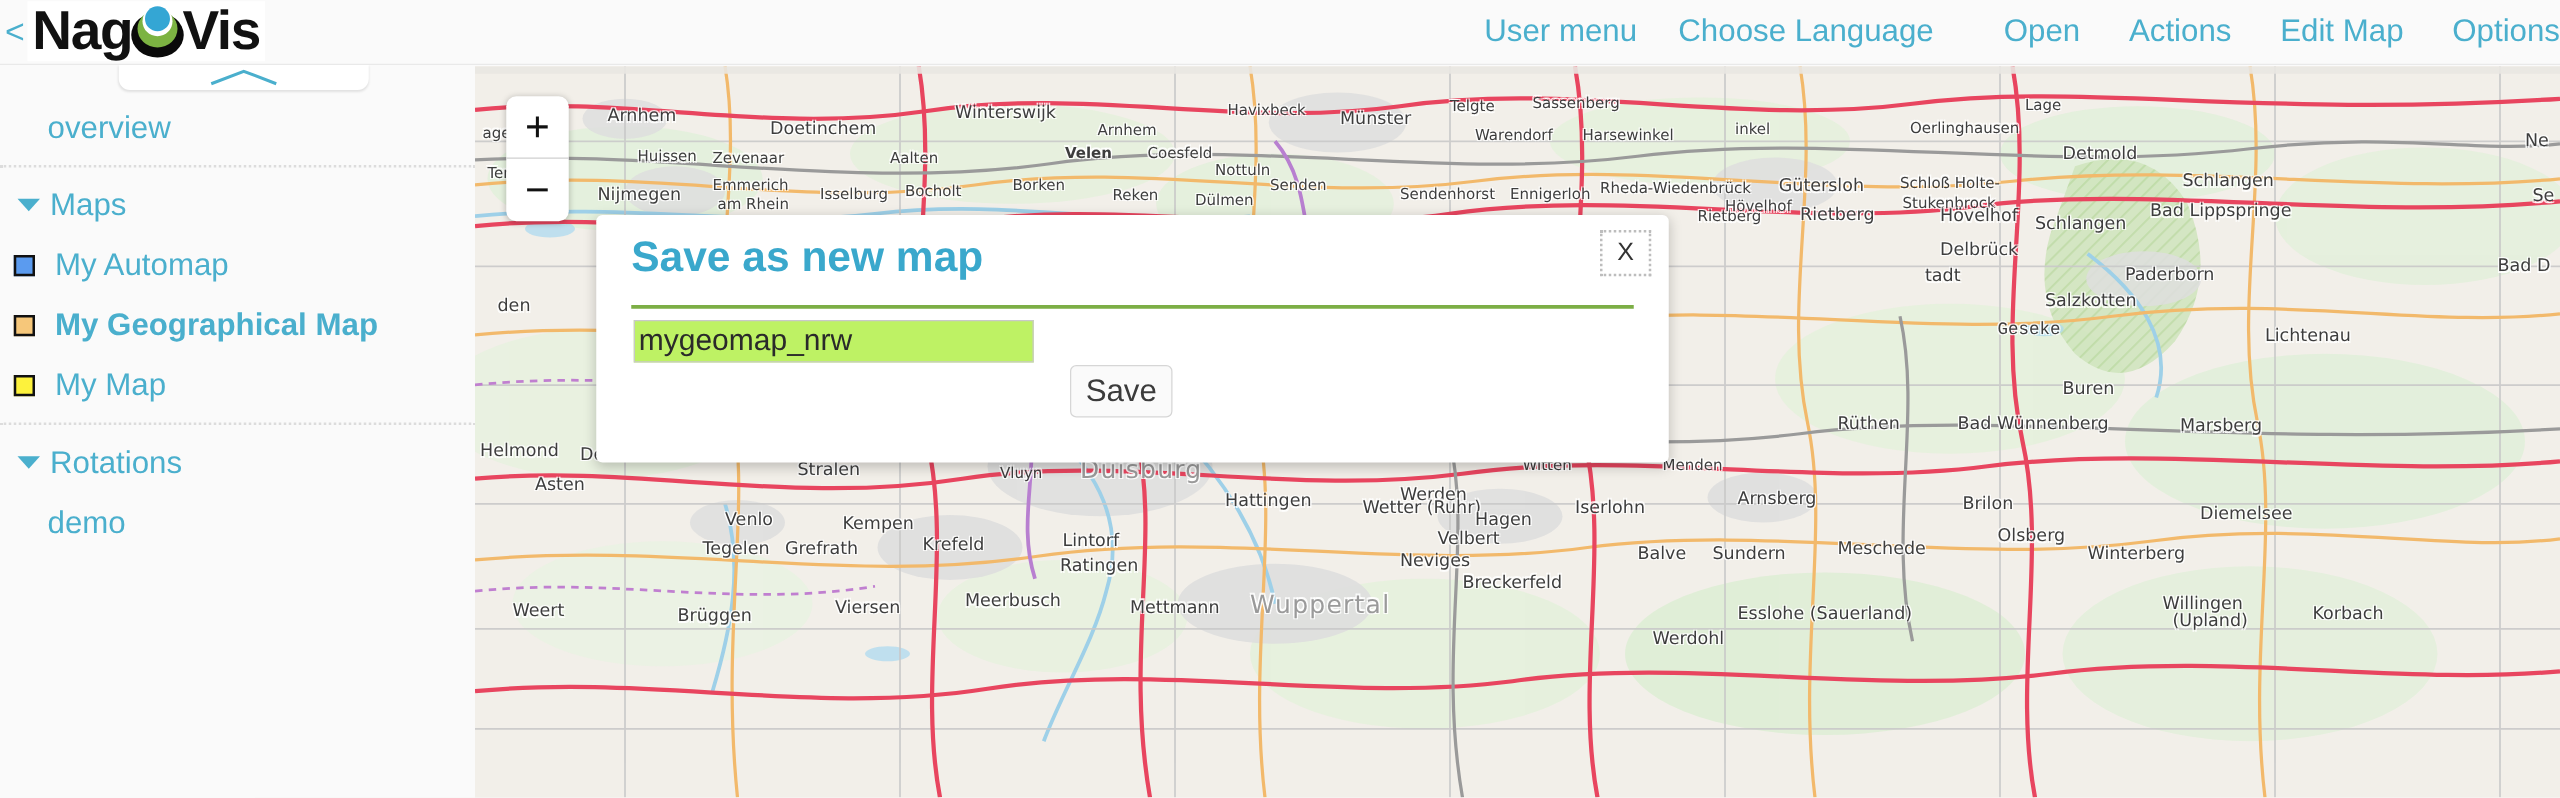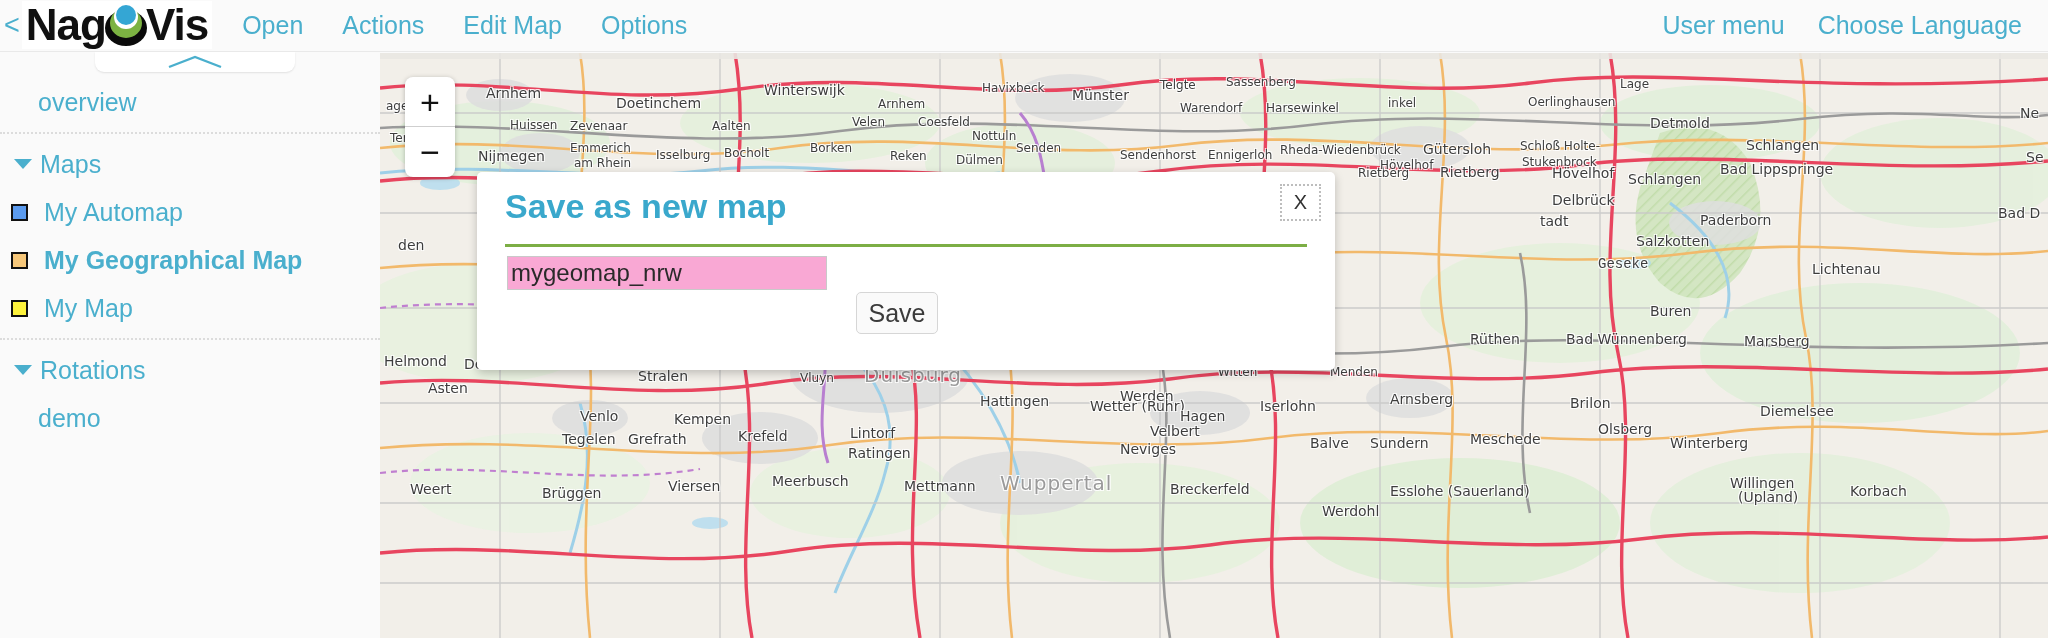--- a/index.html
+++ b/index.html
@@ -260,21 +260,21 @@
     width: 802px;
     height: 3px;
     background: #7cae45;
   }
   #map-name-input {
     position: absolute;
     left: 30px; top: 84px;
     width: 320px;
     height: 34px;
     border: 1px solid #c9c9c9;
-    background: #f9a8d4;
+    background: #bef264;
     font-family: "Liberation Sans", sans-serif;
     font-size: 24px;
     color: #2a2a2a;
     padding: 0 3px;
     outline: none;
   }
   #save-button {
     position: absolute;
     left: 379px; top: 120px;
     width: 82px; height: 42px;
@@ -297,30 +297,30 @@
     <span class="logo-word">Nag</span>
     <span id="logo-mark">
       <span class="ring-black"></span>
       <span class="ring-green"></span>
       <span class="ring-white"></span>
       <span class="dot-blue"></span>
     </span>
     <span class="logo-word">Vis</span>
   </div>
 
+  <div id="nav-right">
+    <a class="nav-link">User menu</a>
+    <a class="nav-link">Choose Language</a>
+  </div>
+
   <div id="nav-left">
     <a class="nav-link">Open</a>
     <a class="nav-link">Actions</a>
     <a class="nav-link">Edit Map</a>
     <a class="nav-link">Options</a>
-  </div>
-
-  <div id="nav-right">
-    <a class="nav-link">User menu</a>
-    <a class="nav-link">Choose Language</a>
   </div>
 </div>
 
 <div id="sidebar">
 
   <div id="sidebar-collapse-handle">
     <svg width="56" height="14" viewBox="0 0 56 14" aria-hidden="true">
       <polyline points="2,12 28,2 54,12" fill="none" stroke="#4aafcd" stroke-width="2.4"></polyline>
     </svg>
   </div>
@@ -508,21 +508,21 @@
       <div class="mlabel sm" style="left: 430px; top: 88px;">Borken</div>
       <div class="mlabel sm" style="left: 510px; top: 96px;">Reken</div>
       <div class="mlabel sm" style="left: 636px; top: 88px;">Senden</div>
       <div class="mlabel sm" style="left: 576px; top: 100px;">Dülmen</div>
       <div class="mlabel sm" style="left: 740px; top: 95px;">Sendenhorst</div>
       <div class="mlabel sm" style="left: 828px; top: 95px;">Ennigerloh</div>
       <div class="mlabel sm" style="left: 900px; top: 90px;">Rheda-Wiedenbrück</div>
       <div class="mlabel md" style="left: 1060px; top: 111px;">Rietberg</div>
       <div class="mlabel md" style="left: 1172px; top: 112px;">Hövelhof</div>
       <div class="mlabel md" style="left: 1248px; top: 118px;">Schlangen</div>
-      <div class="mlabel sm" style="left: 472px; top: 62px;">Velen</div>
+      <div class="mlabel sm" style="left: 472px; top: 62px; font-weight: bold;">Velen</div>
       <div class="mlabel sm" style="left: 10px; top: 78px;">Ten</div>
       <div class="mlabel sm" style="left: 978px; top: 113px;">Rietberg</div>
       <div class="mlabel sm" style="left: 1000px; top: 105px;">Hövelhof</div>
       <div class="mlabel md" style="left: 1366px; top: 84px;">Schlangen</div>
       <div class="mlabel md" style="left: 1340px; top: 108px;">Bad Lippspringe</div>
       <div class="mlabel md" style="left: 1172px; top: 139px;">Delbrück</div>
       <div class="mlabel md" style="left: 1320px; top: 159px;">Paderborn</div>
       <div class="mlabel md" style="left: 1618px; top: 152px;">Bad D</div>
       <div class="mlabel md" style="left: 1256px; top: 180px;">Salzkotten</div>
       <div class="mlabel md" style="left: 1218px; top: 203px; font-family: Liberation Mono, monospace;">Geseke</div>
@@ -563,21 +563,21 @@
       <div class="mlabel md" style="left: 990px; top: 382px;">Sundern</div>
       <div class="mlabel md" style="left: 1090px; top: 378px;">Meschede</div>
       <div class="mlabel md" style="left: 1218px; top: 368px;">Olsberg</div>
       <div class="mlabel md" style="left: 1290px; top: 382px;">Winterberg</div>
       <div class="mlabel md" style="left: 30px; top: 428px;">Weert</div>
       <div class="mlabel md" style="left: 162px; top: 432px;">Brüggen</div>
       <div class="mlabel md" style="left: 288px; top: 425px;">Viersen</div>
       <div class="mlabel md" style="left: 392px; top: 420px;">Meerbusch</div>
       <div class="mlabel md" style="left: 524px; top: 425px;">Mettmann</div>
       <div class="mlabel lg" style="left: 620px; top: 418px;">Wuppertal</div>
-      <div class="mlabel md" style="left: 790px; top: 428px;">Breckerfeld</div>
+      <div class="mlabel md" style="left: 790px; top: 405px;">Breckerfeld</div>
       <div class="mlabel md" style="left: 942px; top: 422px; margin-top: 28px;">Werdohl</div>
       <div class="mlabel md" style="left: 1010px; top: 430px;">Esslohe (Sauerland)</div>
       <div class="mlabel md" style="left: 1350px; top: 422px;">Willingen</div>
       <div class="mlabel md" style="left: 1358px; top: 436px;">(Upland)</div>
       <div class="mlabel md" style="left: 1470px; top: 430px;">Korbach</div>
       <div class="mlabel md" style="left: 1640px; top: 52px;">Ne</div>
       <div class="mlabel md" style="left: 1646px; top: 96px;">Se</div>
     </div>
 
   <div id="zoom-control">

